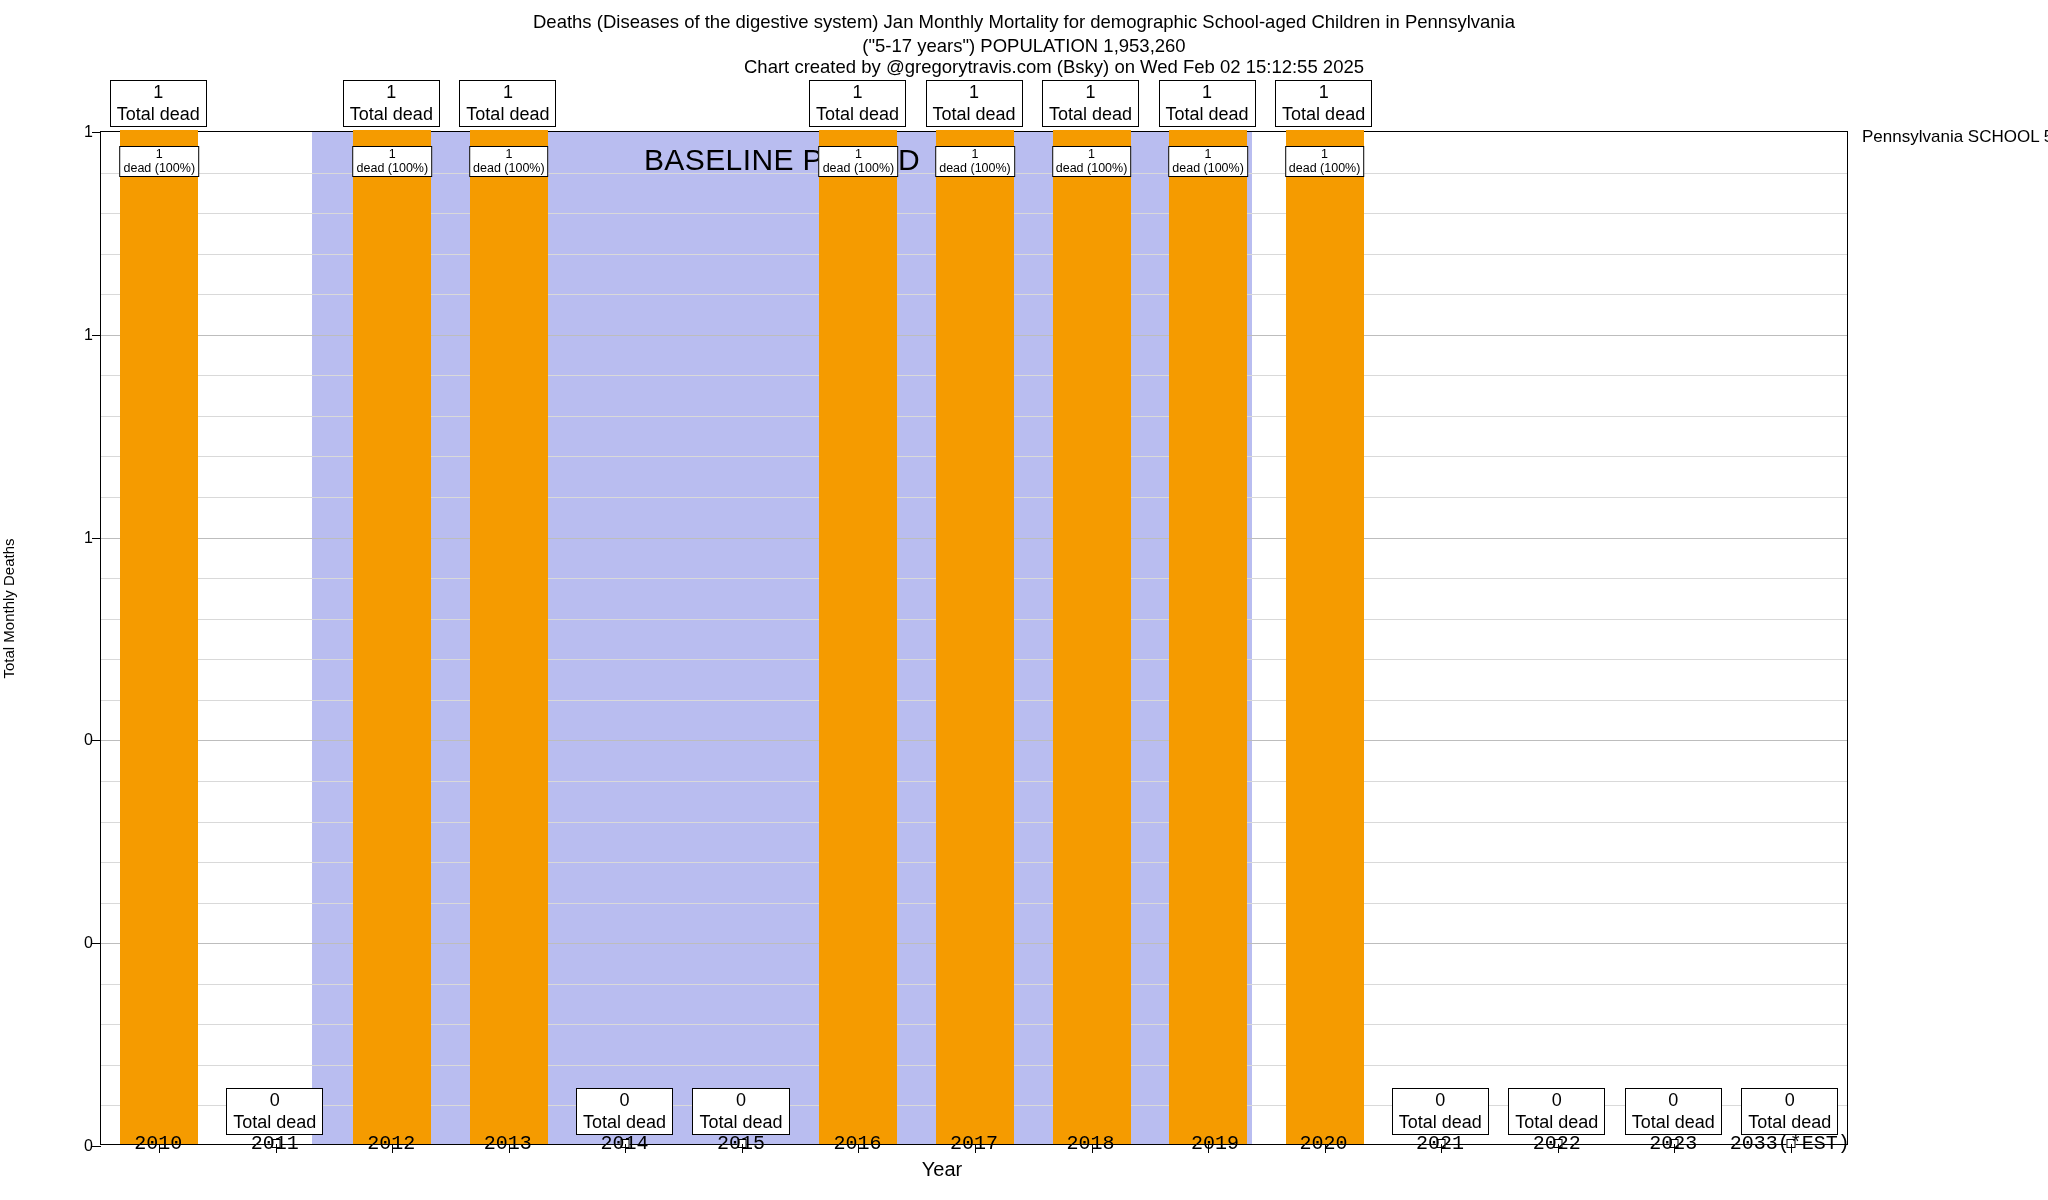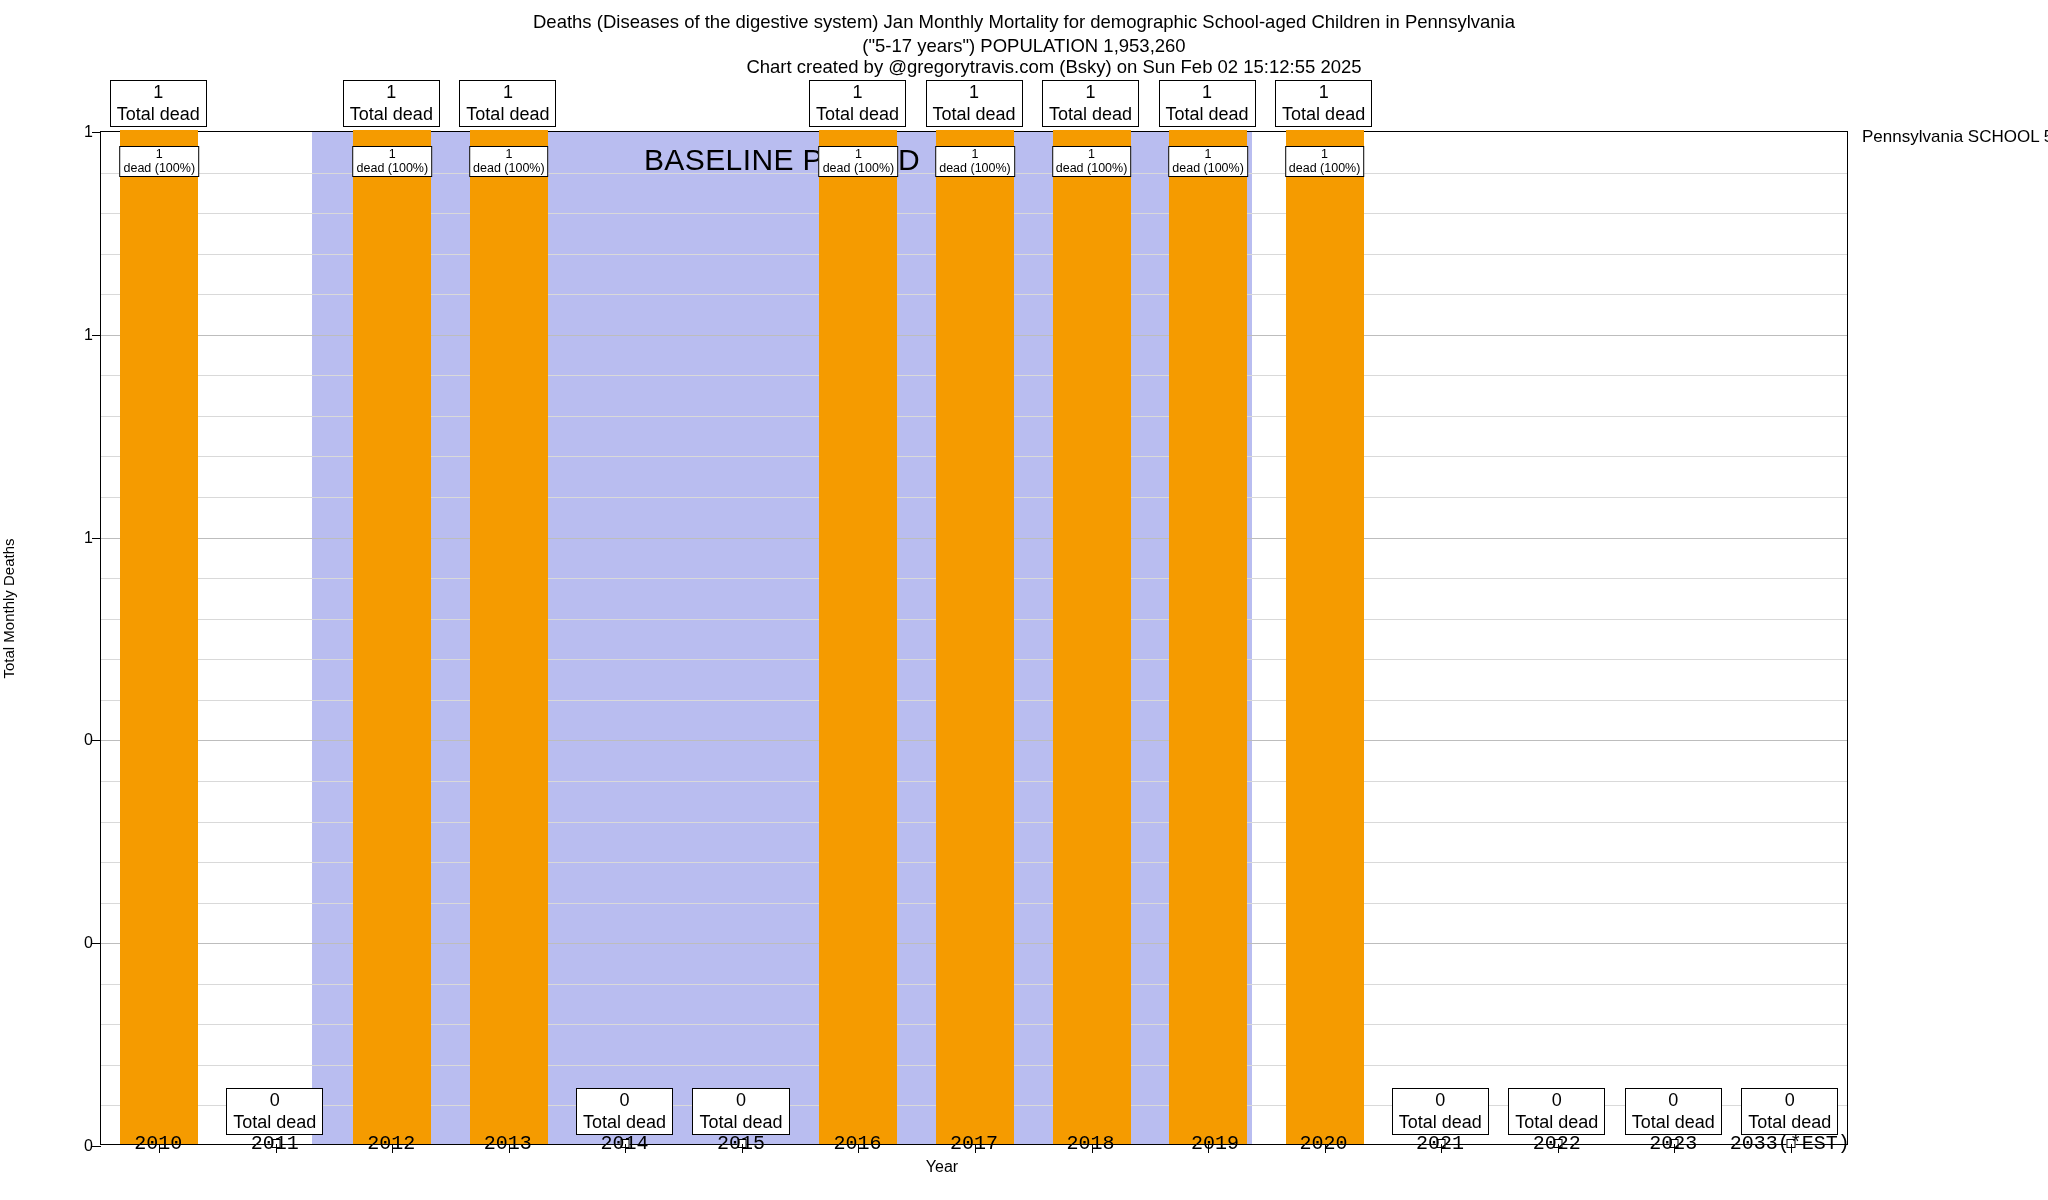--- a/index.html
+++ b/index.html
@@ -67,21 +67,21 @@
     padding:1px 6px;white-space:nowrap;
   }
   .top-box .num{display:block;font-size:18px;line-height:21px;}
   .zero-marker{
     position:absolute;bottom:-1px;width:7px;height:7px;
     border:1px solid #000;background:#fff;
     transform:translateX(-50%);
   }
   .xaxis-label{
     position:absolute;top:1158px;left:0;width:1884px;text-align:center;
-    font-size:16px;
+    font-size:20px;
   }
   .xcat{
     position:absolute;top:1132px;font-size:20px;text-align:center;
     transform:translateX(-50%);white-space:nowrap;font-family:Liberation Mono, monospace;
   }
   #ylabel-axis{
     position:absolute;left:8px;top:600px;
     transform:rotate(-90deg) translate(-50%,0);
     transform-origin:left center;
     font-size:15px;white-space:nowrap;
@@ -94,21 +94,21 @@
   #legend .lbl{font-size:17px;white-space:nowrap;}
 </style>
 </head>
 <body>
 
 <div class="titles">
   <div class="title-line">Deaths (Diseases of the digestive system) Jan Monthly Mortality for demographic School-aged Children in Pennsylvania</div>
   <div class="title-line">("5-17 years") POPULATION 1,953,260</div>
 </div>
 <div class="subtitle-row">
-  <div class="credit">Chart created by @gregorytravis.com (Bsky) on Sun Feb 02 15:12:55 2025</div>
+  <div class="credit">Chart created by @gregorytravis.com (Bsky) on Wed Feb 02 15:12:55 2025</div>
 </div>
 
 <div id="ylabel-axis">Total Monthly Deaths</div>
 
 <div id="plot">
   <div id="baseline-region" style="left: 211px; width: 940px;">
     <div id="baseline-label">BASELINE PERIOD</div>
   </div>
   <div id="gridlines">
       <div class="gridline" style="top: 41px;"></div>

